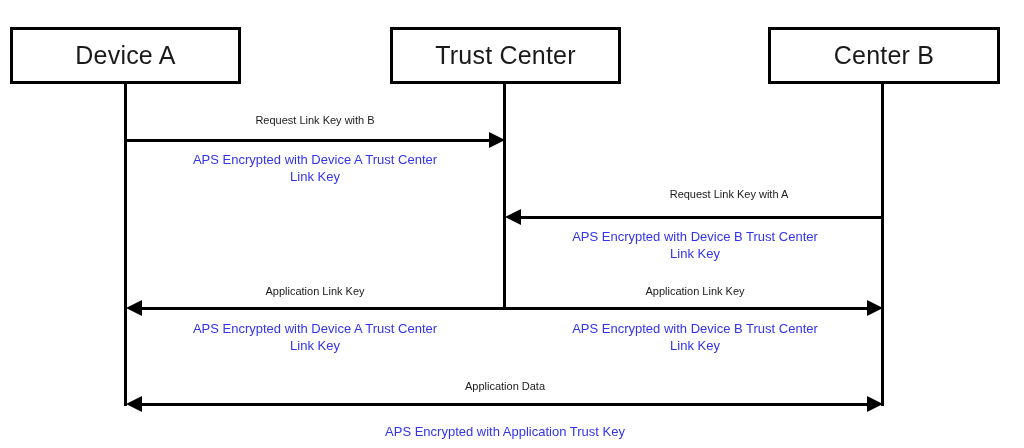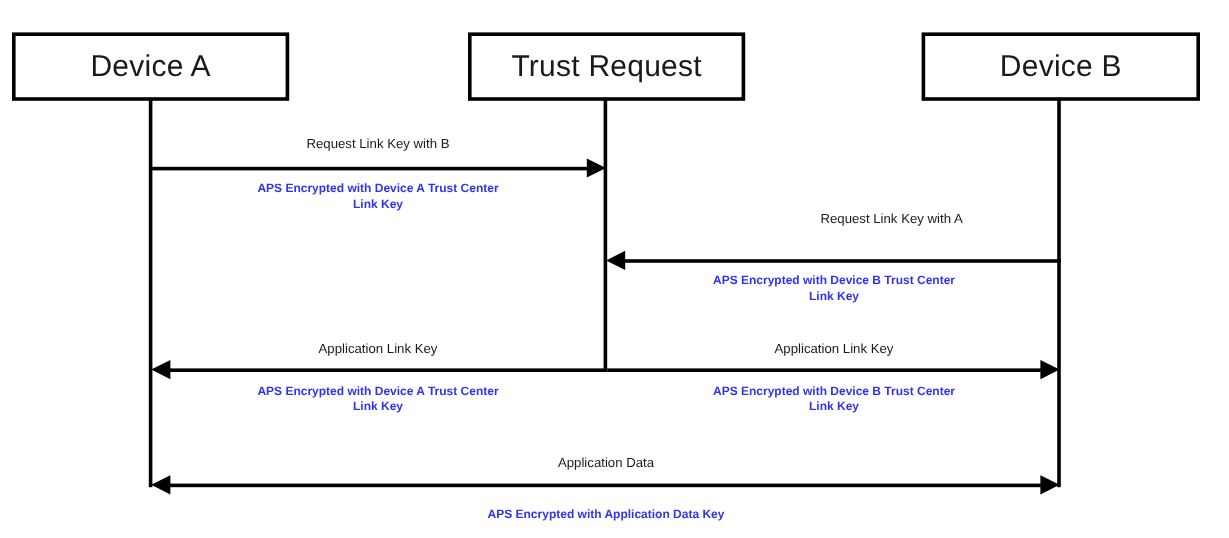--- a/index.html
+++ b/index.html
@@ -77,53 +77,53 @@
     position: absolute;
     text-align: center;
     line-height: 1.32;
     white-space: pre-line;
   }
   .msg-label.primary {
     font-size: 11px;
     color: #1a1a1a;
   }
   .msg-label.note {
-    font-size: 10px;
-    font-weight: bold;
+    font-size: 13px;
+    font-weight: normal;
     color: #3333ee;
   }
 </style>
 </head>
 <body>
 
 <div id="diagram-root">
 
   <div class="participant-box" id="box-device-a">
     <span class="participant-label">Device A</span>
   </div>
 
   <div class="participant-box" id="box-trust-center">
-    <span class="participant-label">Trust Request</span>
+    <span class="participant-label">Trust Center</span>
   </div>
 
   <div class="participant-box" id="box-device-b">
-    <span class="participant-label">Device B</span>
+    <span class="participant-label">Center B</span>
   </div>
 
   <div class="lifeline" id="lifeline-device-a"></div>
   <div class="lifeline" id="lifeline-trust-center"></div>
   <div class="lifeline" id="lifeline-device-b"></div>
 
   <div class="msg-label primary" style="left:126px; top:100px; width:378px;">Request Link Key with B</div>
   <div class="arrow-shaft" style="left:126px; top:126px; width:364px;"></div>
   <div class="arrow-head right" style="left:489px; top:119px;"></div>
   <div class="msg-label note" style="left:126px; top:138px; width:378px;">APS Encrypted with Device A Trust Center
 Link Key</div>
 
-  <div class="msg-label primary" style="left:506px; top:163px; width:446px;padding-left:14px;">Request Link Key with A</div>
+  <div class="msg-label primary" style="left:506px; top:174px; width:446px;">Request Link Key with A</div>
   <div class="arrow-shaft" style="left:520px; top:203px; width:364px;"></div>
   <div class="arrow-head left" style="left:505px; top:196px;"></div>
   <div class="msg-label note" style="left:506px; top:215px; width:378px;">APS Encrypted with Device B Trust Center
 Link Key</div>
 
   <div class="msg-label primary" style="left:126px; top:271px; width:378px;">Application Link Key</div>
   <div class="arrow-shaft" style="left:141px; top:294px; width:363px;"></div>
   <div class="arrow-head left" style="left:126px; top:287px;"></div>
   <div class="msg-label note" style="left:126px; top:307px; width:378px;">APS Encrypted with Device A Trust Center
 Link Key</div>
@@ -131,15 +131,15 @@
   <div class="msg-label primary" style="left:506px; top:271px; width:378px;">Application Link Key</div>
   <div class="arrow-shaft" style="left:506px; top:294px; width:363px;"></div>
   <div class="arrow-head right" style="left:867px; top:287px;"></div>
   <div class="msg-label note" style="left:506px; top:307px; width:378px;">APS Encrypted with Device B Trust Center
 Link Key</div>
 
   <div class="msg-label primary" style="left:126px; top:366px; width:758px;text-align:center;">Application Data</div>
   <div class="arrow-shaft" style="left:141px; top:390px; width:729px;"></div>
   <div class="arrow-head left" style="left:126px; top:383px;"></div>
   <div class="arrow-head right" style="left:867px; top:383px;"></div>
-  <div class="msg-label note" style="left:126px; top:410px; width:758px;">APS Encrypted with Application Data Key</div>
+  <div class="msg-label note" style="left:126px; top:410px; width:758px;">APS Encrypted with Application Trust Key</div>
 
 </div>
 
 </body></html>

